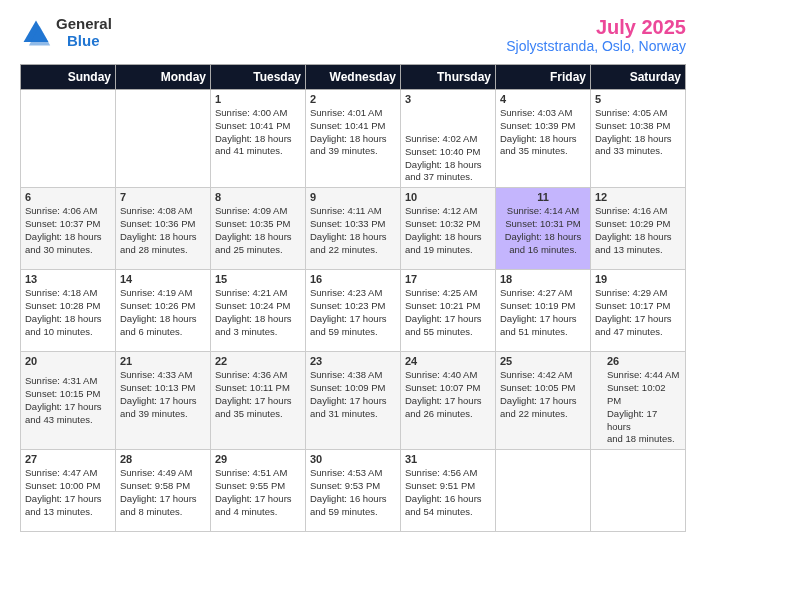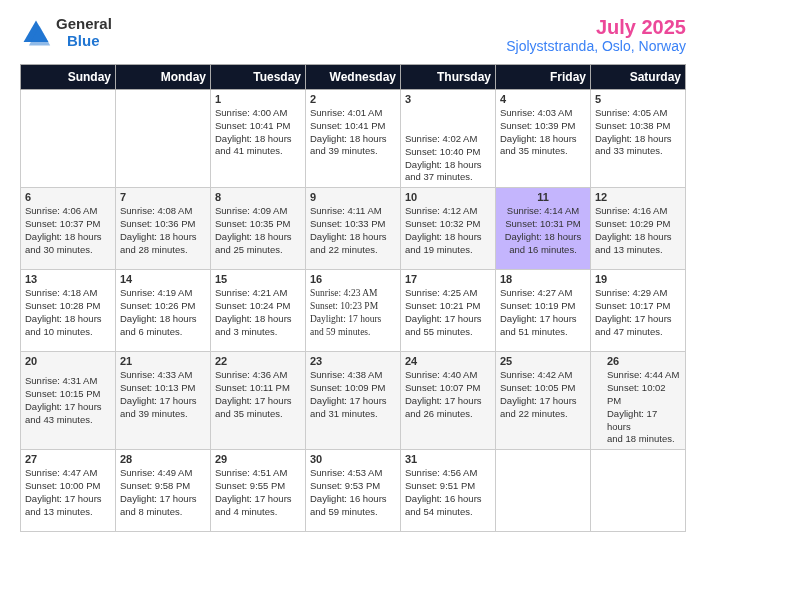--- a/index.html
+++ b/index.html
@@ -222,21 +222,21 @@
           </td>
           <td>
             <div class="day-number">15</div>
             <div class="day-info" style="white-space: pre-line;">Sunrise: 4:21 AM
 Sunset: 10:24 PM
 Daylight: 18 hours
 and 3 minutes.</div>
           </td>
           <td>
             <div class="day-number">16</div>
-            <div class="day-info" style="white-space: pre-line; font-family: Liberation Serif, serif;">Sunrise: 4:23 AM
+            <div class="day-info" style="white-space: pre-line;">Sunrise: 4:23 AM
 Sunset: 10:23 PM
 Daylight: 17 hours
 and 59 minutes.</div>
           </td>
           <td>
             <div class="day-number">17</div>
             <div class="day-info" style="white-space: pre-line;">Sunrise: 4:25 AM
 Sunset: 10:21 PM
 Daylight: 17 hours
 and 55 minutes.</div>

